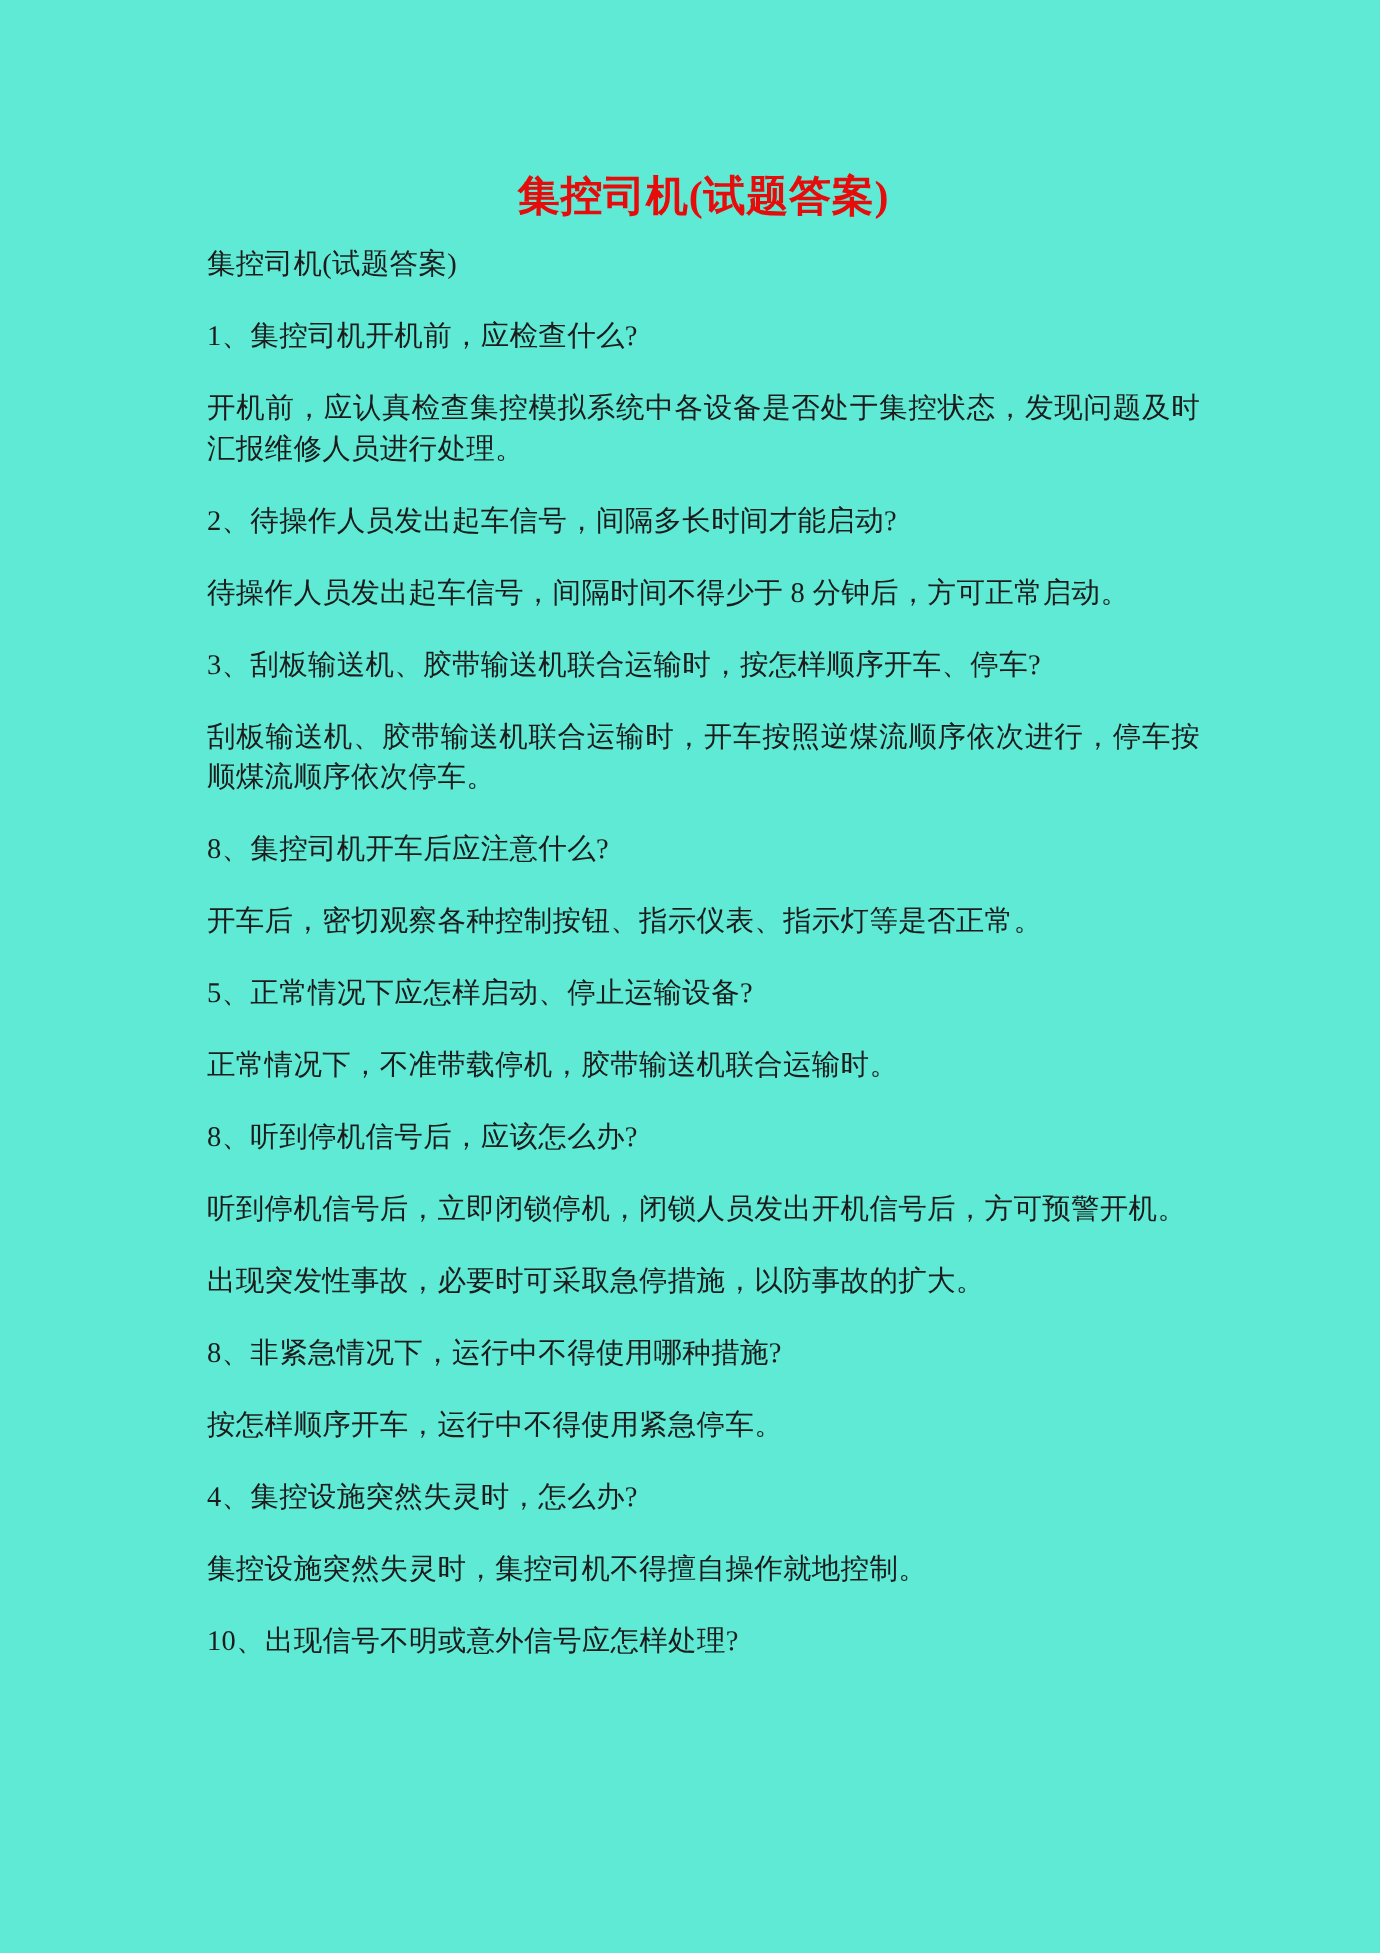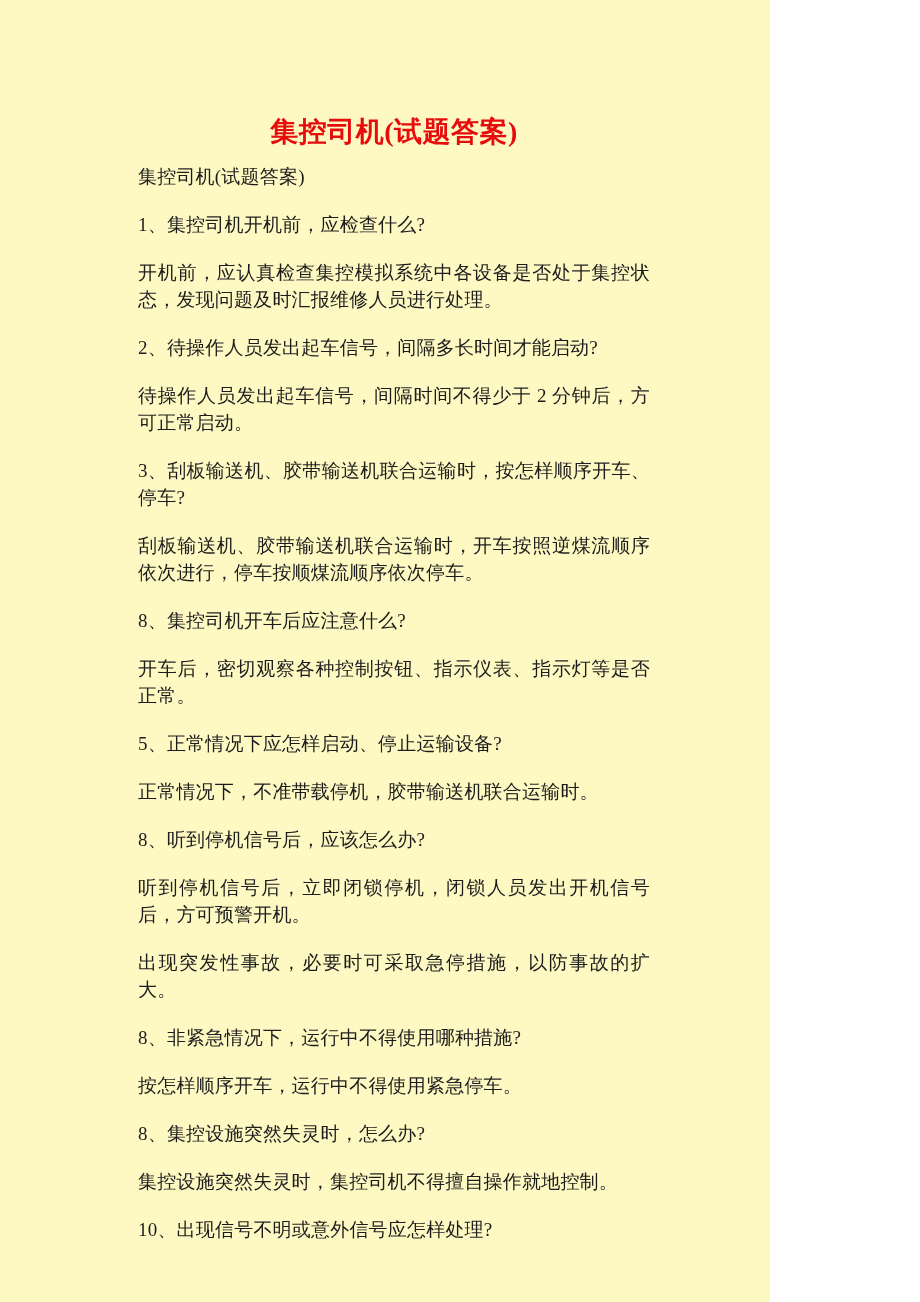--- a/index.html
+++ b/index.html
@@ -8,23 +8,23 @@
   }
   body {
     width: 920px;
     min-height: 1302px;
     font-family: "Liberation Serif", "DejaVu Serif", serif;
     color: #1c1c1c;
     position: relative;
     overflow: hidden;
   }
   .page {
-    width: 770px;
+    width: 920px;
     min-height: 1302px;
-    background: #fef9c3;
+    background: #5eead4;
     padding: 112px 120px 40px 138px;
   }
   .doc-title {
     font-size: 28px;
     font-weight: bold;
     line-height: 40px;
     text-align: center;
     margin: 0 0 11px 0;
     letter-spacing: 0.5px;
   }
@@ -43,37 +43,37 @@
 <div class="page">
 
   <h1 class="doc-title" style="color: rgb(230, 12, 12);">集控司机(试题答案)</h1>
 
   <p class="para">集控司机(试题答案)</p>
 
   <p class="para">1、集控司机开机前，应检查什么?</p>
   <p class="para">开机前，应认真检查集控模拟系统中各设备是否处于集控状态，发现问题及时汇报维修人员进行处理。</p>
 
   <p class="para">2、待操作人员发出起车信号，间隔多长时间才能启动?</p>
-  <p class="para">待操作人员发出起车信号，间隔时间不得少于 2 分钟后，方可正常启动。</p>
+  <p class="para">待操作人员发出起车信号，间隔时间不得少于 8 分钟后，方可正常启动。</p>
 
   <p class="para">3、刮板输送机、胶带输送机联合运输时，按怎样顺序开车、停车?</p>
   <p class="para">刮板输送机、胶带输送机联合运输时，开车按照逆煤流顺序依次进行，停车按顺煤流顺序依次停车。</p>
 
   <p class="para">8、集控司机开车后应注意什么?</p>
   <p class="para">开车后，密切观察各种控制按钮、指示仪表、指示灯等是否正常。</p>
 
   <p class="para">5、正常情况下应怎样启动、停止运输设备?</p>
   <p class="para">正常情况下，不准带载停机，胶带输送机联合运输时。</p>
 
   <p class="para">8、听到停机信号后，应该怎么办?</p>
   <p class="para">听到停机信号后，立即闭锁停机，闭锁人员发出开机信号后，方可预警开机。</p>
 
   <p class="para">出现突发性事故，必要时可采取急停措施，以防事故的扩大。</p>
 
   <p class="para">8、非紧急情况下，运行中不得使用哪种措施?</p>
   <p class="para">按怎样顺序开车，运行中不得使用紧急停车。</p>
 
-  <p class="para">8、集控设施突然失灵时，怎么办?</p>
+  <p class="para">4、集控设施突然失灵时，怎么办?</p>
   <p class="para">集控设施突然失灵时，集控司机不得擅自操作就地控制。</p>
 
   <p class="para">10、出现信号不明或意外信号应怎样处理?</p>
 
 </div>
 
 </body></html>

